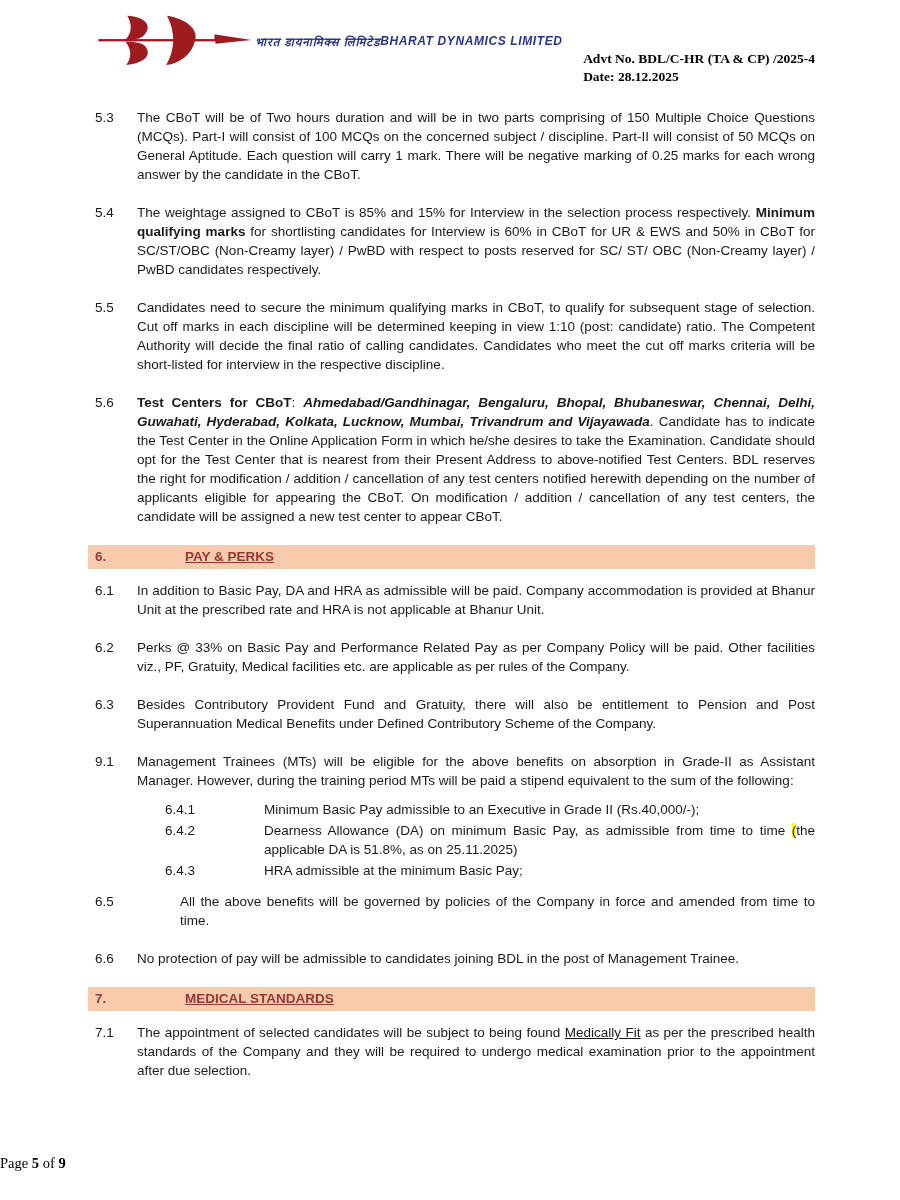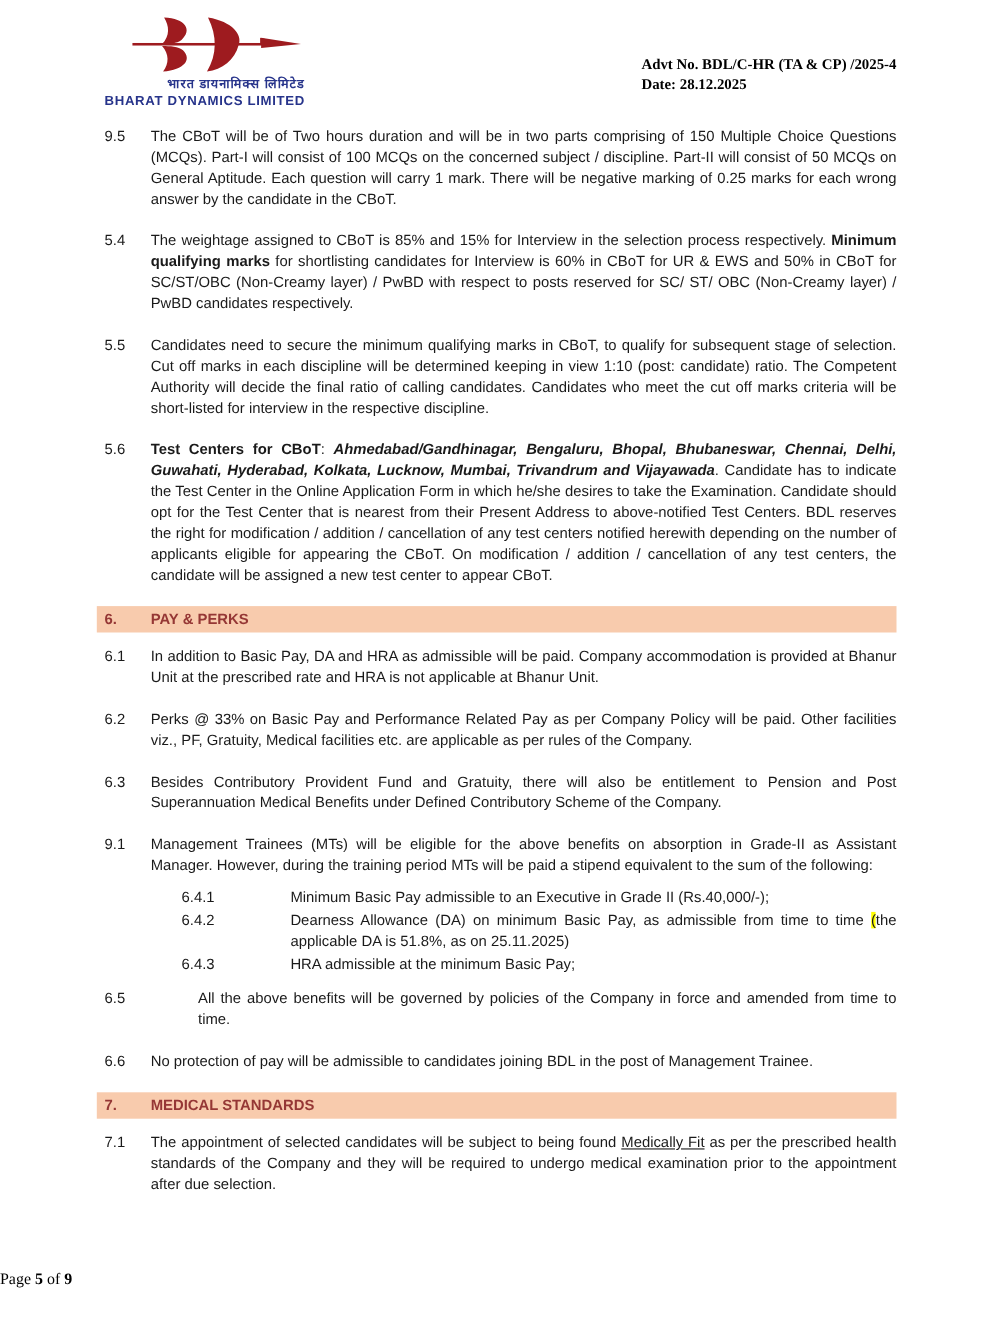--- a/index.html
+++ b/index.html
@@ -25,22 +25,23 @@
   }
   
   .header{
     display:flex;
     justify-content:space-between;
     align-items:flex-start;
     margin-bottom:16px;
     min-height:78px;
   }
   .logo{
-    display:flex;flex-direction:column;
-    align-items:flex-end;
+    display:flex;flex-direction:row;
+    align-items:center;
+    font-style:italic;
   }
   .logo svg{display:block;}
   .logo-hindi{
     font-size:11.5px;font-weight:bold;
     color:var(--logo-blue);
     letter-spacing:1px;
     margin-top:2px;
   }
   .logo-english{
     font-size:12px;font-weight:bold;
@@ -81,20 +82,22 @@
   .heading-row{
     display:flex;
     background:var(--heading-bg);
     margin:0 0 12px -7px;
     padding:2px 0 3px 7px;
     font-weight:bold;
     color:var(--heading-text);
   }
   .heading-row .num{width:42px;flex-shrink:0;}
   .heading-row .title{
+    text-decoration:underline;
+    margin-left:48px;
   }
   
   .footer{
     position:absolute;
     left:0;top:1155px;
     width:100%;
     text-align:left;
     font-family:"Liberation Serif",serif;
     font-size:14.5px;
     color:#000;
@@ -125,21 +128,21 @@
       <div class="logo-english">BHARAT DYNAMICS LIMITED</div>
     </div>
     <div class="advt-block">
       <div>Advt No. BDL/C-HR (TA &amp; CP) /2025-4</div>
       <div>Date: 28.12.2025</div>
     </div>
   </div>
 
   <div class="doc">
       <div class="item">
-        <div class="num">9.5</div>
+        <div class="num">5.3</div>
         <div class="body"><span>The CBoT will be of Two hours duration and will be in two parts comprising of 150 Multiple Choice Questions (MCQs). Part-I will consist of 100 MCQs on the concerned subject / discipline. Part-II will consist of 50 MCQs on General Aptitude. Each question will carry 1 mark. There will be negative marking of 0.25 marks for each wrong answer by the candidate in the CBoT.</span></div>
       </div>
       <div class="item">
         <div class="num">5.4</div>
         <div class="body"><span>The weightage assigned to CBoT is 85% and 15% for Interview in the selection process respectively. </span><span style="font-weight: bold;">Minimum qualifying marks</span><span> for shortlisting candidates for Interview is 60% in CBoT for UR &amp; EWS and 50% in CBoT for SC/ST/OBC (Non-Creamy layer) / PwBD with respect to posts reserved for SC/ ST/ OBC (Non-Creamy layer) / PwBD candidates respectively.</span></div>
       </div>
       <div class="item">
         <div class="num">5.5</div>
         <div class="body"><span>Candidates need to secure the minimum qualifying marks in CBoT, to qualify for subsequent stage of selection. Cut off marks in each discipline will be determined keeping in view 1:10 (post: candidate) ratio. The Competent Authority will decide the final ratio of calling candidates. Candidates who meet the cut off marks criteria will be short-listed for interview in the respective discipline.</span></div>
       </div>

